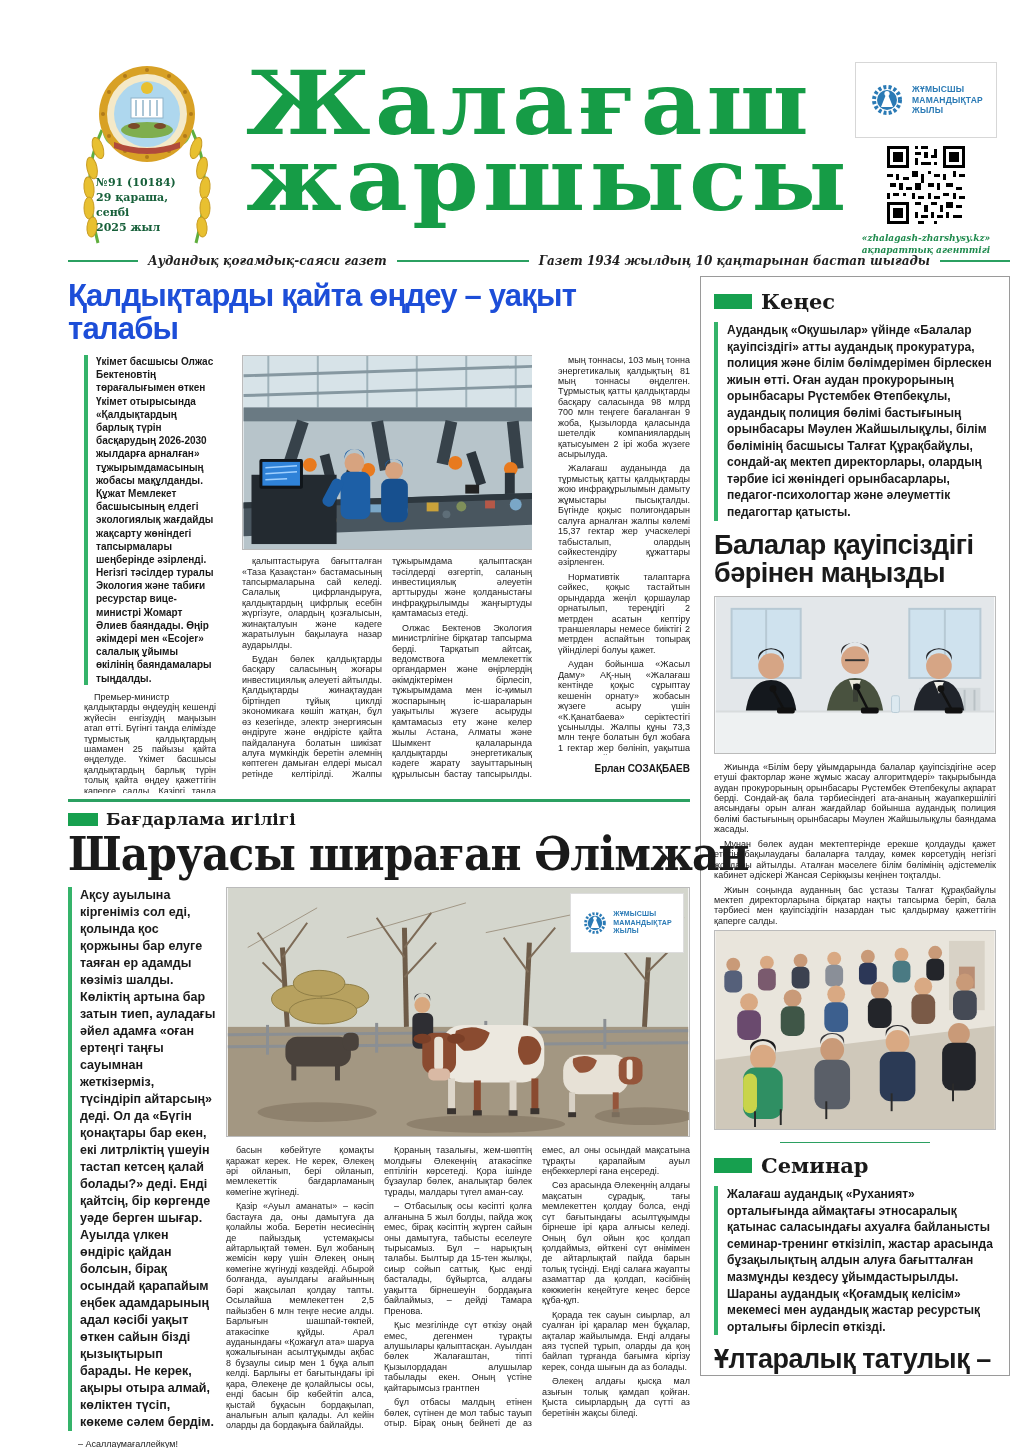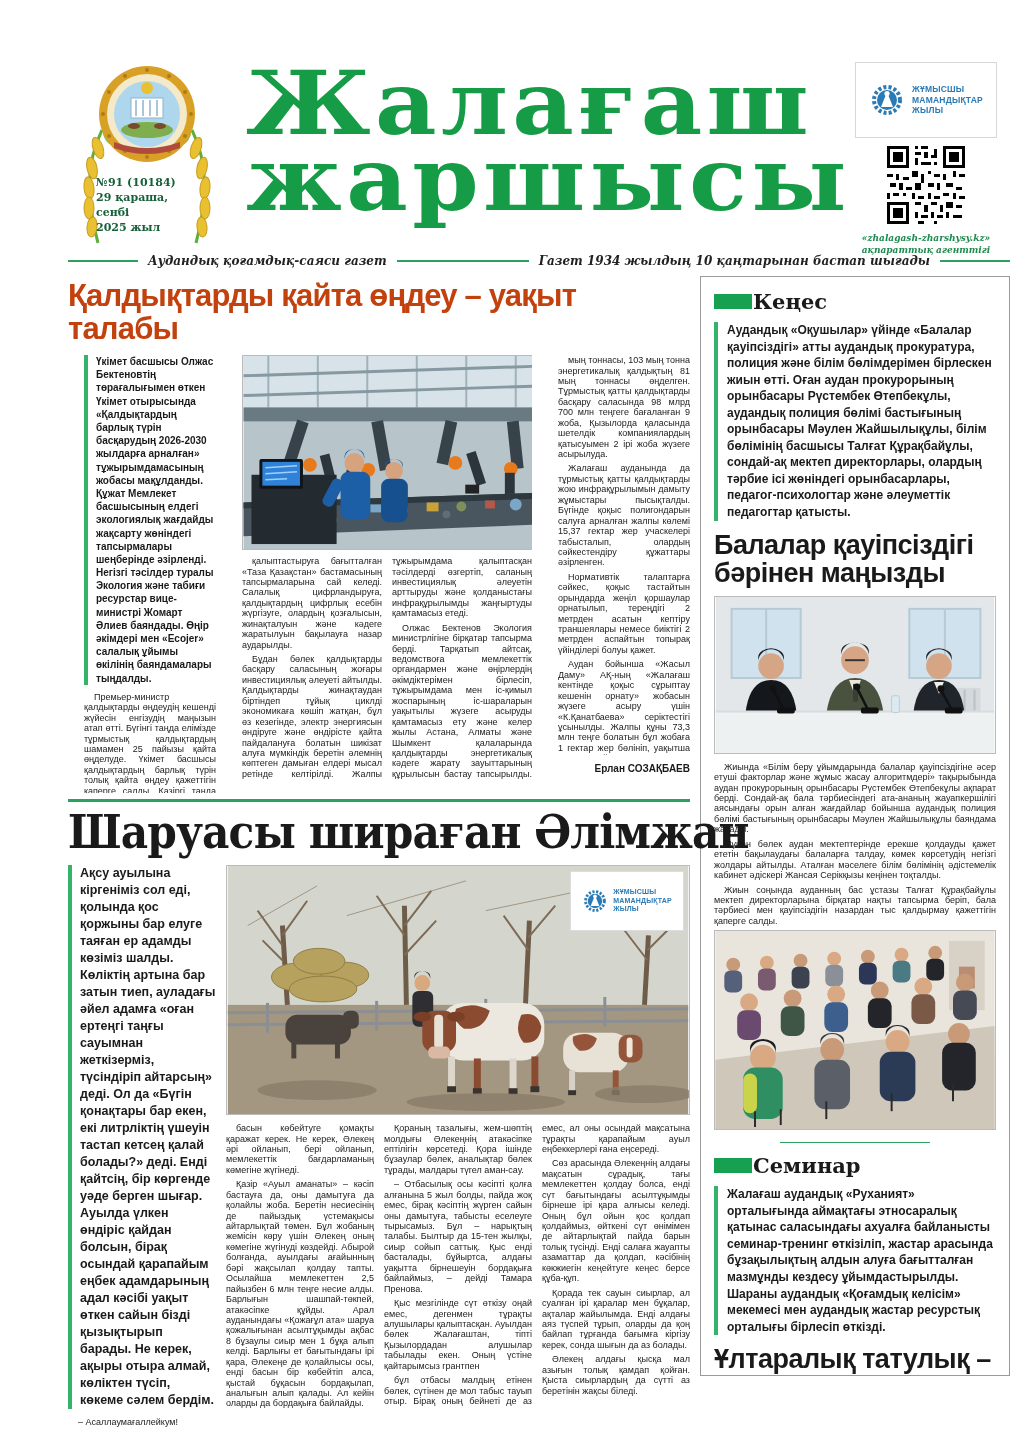--- a/index.html
+++ b/index.html
@@ -24,21 +24,21 @@
   .qr-cap{margin-top:5px;text-align:center;font-family:"DejaVu Serif",serif;font-style:italic;
        font-weight:bold;font-size:9px;color:#1f8a4d;line-height:1.3;}
   
   .subrule{display:flex;align-items:center;gap:10px;height:22px;margin-top:2px;}
   .grule{height:2px;background:#2ba061;flex:1;}
   .grule.short{flex:0 0 70px;}
   .subtxt{font-family:"DejaVu Serif",serif;font-style:italic;font-weight:bold;font-size:12px;color:#222;}
   
   .main{display:grid;grid-template-columns:622px 310px;column-gap:10px;margin-top:4px;}
   
-  .h1{font-size:31px;font-weight:bold;letter-spacing:-.8px;line-height:1.05;margin:4px 0 10px 0;color:#c2410c;}
+  .h1{font-size:31px;font-weight:bold;letter-spacing:-.8px;line-height:1.05;margin:4px 0 10px 0;color:#1d4ed8;}
   .art1{display:grid;grid-template-columns:148px 306px 148px;column-gap:10px;height:438px;overflow:hidden;}
   .col{overflow:hidden;padding-left:16px;}
   p.para{margin:0 0 4px 0;font-size:9px;line-height:1.16;text-align:justify;text-indent:10px;}
   .lead1{border-left:4px solid #35b36a;padding-left:8px;font-weight:bold;font-size:10px;
          line-height:1.32;text-align:left;margin-bottom:7px;}
   .photo{display:block;border:1px solid #bbb;box-sizing:border-box;}
   .midtext{margin-top:6px;column-count:2;column-gap:10px;height:228px;overflow:hidden;}
   .c4text{height:400px;overflow:hidden;}
   .byline{font-size:10px;font-weight:bold;text-align:right;margin-top:8px;}
   .bigrule{height:3px;background:#2ba061;margin:6px 0 7px 0;}
@@ -53,21 +53,21 @@
   .a2col1{height:612px;overflow:hidden;}
   .a2right{position:relative;}
   .cowwrap{position:relative;width:464px;height:250px;}
   .cowwrap .minibadge{position:absolute;top:6px;right:6px;width:112px;height:58px;background:#fff;
        border:1px solid #ddd;display:flex;align-items:center;justify-content:center;gap:5px;}
   .cowwrap .badge-text{font-size:7px;}
   .a2text{margin-top:8px;column-count:3;column-gap:10px;height:302px;overflow:hidden;}
   
   .sidebar{border:1px solid #9a9a9a;height:1100px;box-sizing:border-box;
            padding:10px 13px;overflow:hidden;background:#fff;}
-  .seclabel{display:flex;align-items:center;gap:1px;margin:2px 0 8px 0;}
+  .seclabel{display:flex;align-items:center;gap:9px;margin:2px 0 8px 0;}
   .seclabel .gsq{width:38px;height:15px;}
   .seclabel span{font-family:"DejaVu Serif",serif;font-weight:bold;font-size:21px;}
   .sblead{border-left:4px solid #35b36a;padding-left:9px;font-weight:bold;font-size:12px;
           line-height:1.38;margin-bottom:10px;}
   .h3{font-size:27px;font-weight:bold;letter-spacing:-.5px;line-height:1.04;margin:2px 0 9px 0;}
   .sbbody p.para{font-size:9px;}
   .sbdivider{height:1px;background:#2ba061;width:150px;margin:12px auto 10px auto;}
   .sb-photo{margin:4px 0 8px 0;}
   
   .gear-icon{flex:none;}
@@ -346,20 +346,24 @@
               <p class="para">Жалағаш ауданында да тұрмыстық қатты қалдықтарды жою инфрақұрылымын дамыту жұмыстары пысықталды. Бүгінде қоқыс полигондарын салуға арналған жалпы көлемі 15,37 гектар жер учаскелері табысталып, олардың сәйкестендіру құжаттары әзірленген.</p>
               <p class="para">Нормативтік талаптарға сәйкес, қоқыс тастайтын орындарда жеңіл қоршаулар орнатылып, тереңдігі 2 метрден асатын кептіру траншеялары немесе биіктігі 2 метрден аспайтын топырақ үйінділері болуы қажет.</p>
               <p class="para">Аудан бойынша «Жасыл Даму» АҚ-ның «Жалағаш кентінде қоқыс сұрыптау кешенін орнату» жобасын жүзеге асыру үшін «К.Қанатбаева» серіктестігі ұсынылды. Жалпы құны 73,3 млн теңге болатын бұл жобаға 1 гектар жер бөлініп, уақытша жер пайдалану құқығын беретін акт алынған. Жобаның бизнес-жоспары және жол картасы әзірленіп, құжаттар «Өнеркәсіпті дамыту қоры» АҚ-ның I кезеңінен өтіп, II кезеңге жолданды.</p>
             </div>
           <div class="byline">Ерлан СОЗАҚБАЕВ</div>
         </div>
       </div>
 
       <div class="bigrule"></div>
 
+      <div class="kicker">
+        <div class="gsq"></div>
+        <span>Бағдарлама игілігі</span>
+      </div>
       <div class="h2">Шаруасы шираған Әлімжан</div>
 
       <div class="art2">
         <div class="a2col1">
           <div class="lead2">Ақсу ауылына кіргеніміз сол еді, қолында қос қоржыны бар елуге таяған ер адамды көзіміз шалды. Көліктің артына бар затын тиеп, ауладағы әйел адамға «оған ертеңгі таңғы сауымнан жеткізерміз, түсіндіріп айтарсың» деді. Ол да «Бүгін қонақтары бар екен, екі литрліктің үшеуін тастап кетсең қалай болады?» деді. Енді қайтсің, бір көргенде уәде берген шығар. Ауылда үлкен өндіріс қайдан болсын, бірақ осындай қарапайым еңбек адамдарының адал кәсібі уақыт өткен сайын бізді қызықтырып барады. Не керек, ақыры отыра алмай, көліктен түсіп, көкеме сәлем бердім.</div>
           <div>
               <p class="para">– Асаллаумағаллейкум!</p>
             </div>
         </div>
         <div class="a2right">

